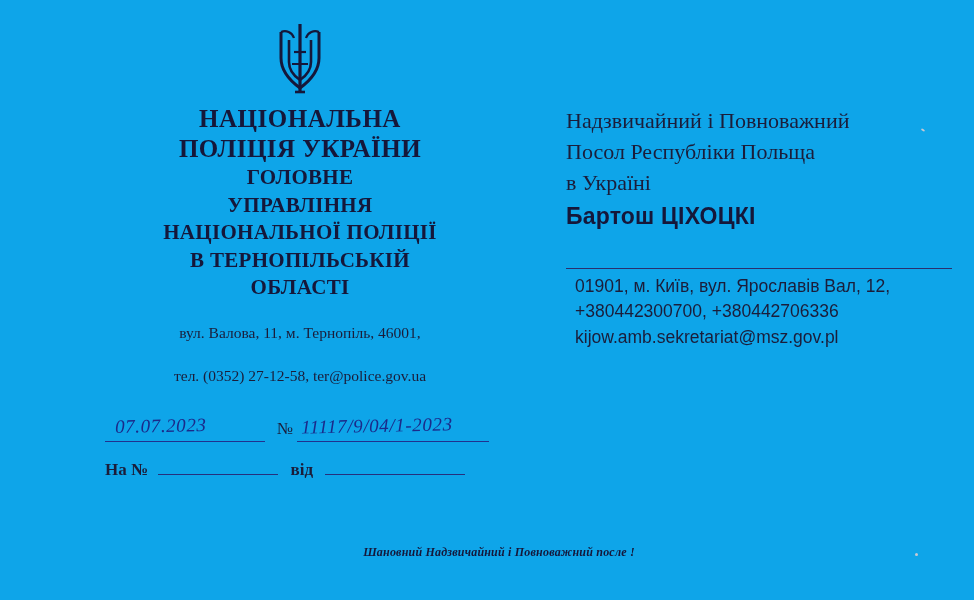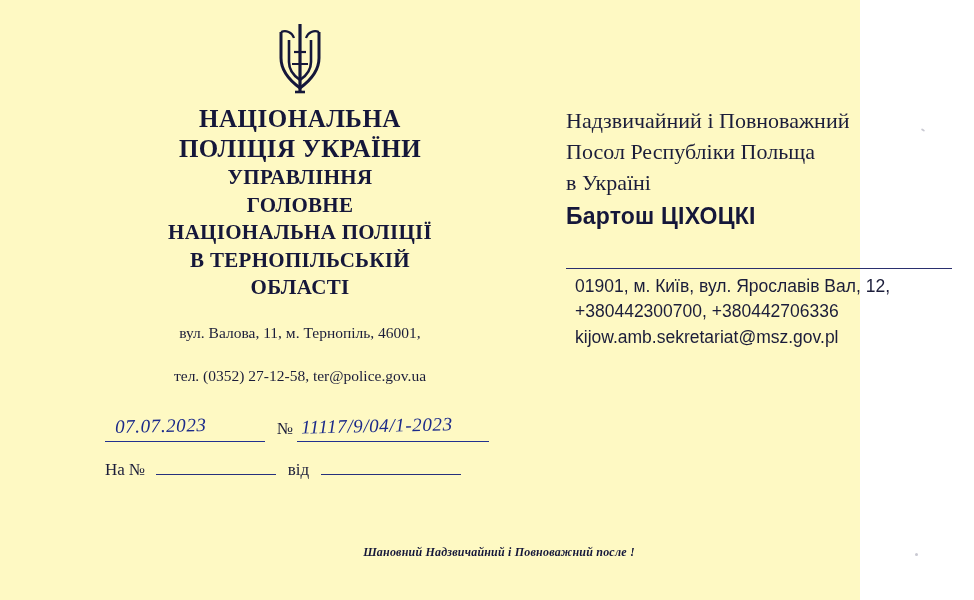--- a/index.html
+++ b/index.html
@@ -11,23 +11,23 @@
     width: 974px;
     height: 600px;
     overflow: hidden;
     font-family: "Liberation Serif", serif;
     color: #1a1a2e;
     position: relative;
   }
 
   .page {
     position: relative;
-    width: 860px;
+    width: 974px;
     height: 600px;
-    background: #fef9c3;
+    background: #0ea5e9;
   }
 
   
   .letterhead {
     position: absolute;
     left: 100px;
     top: 18px;
     width: 400px;
     text-align: center;
   }
@@ -123,21 +123,21 @@
 
   
   .ref-row {
     position: absolute;
     left: 105px;
     top: 458px;
     width: 420px;
     font-size: 17px;
     color: #1b1d3a;
   }
-  .ref-row .lbl { display: inline-block; }
+  .ref-row .lbl { display: inline-block; font-weight: bold; }
   .ref-blank1 {
     display: inline-block;
     width: 120px;
     border-bottom: 1.3px solid #26307d;
     margin: 0 8px 0 6px;
     height: 16px;
   }
   .ref-blank2 {
     display: inline-block;
     width: 140px;
@@ -231,23 +231,23 @@
         <path d="M11 14 C16 12 22 14 24 20" stroke-width="2.2"></path>
         <path d="M49 14 C44 12 38 14 36 20" stroke-width="2.2"></path>
         <path d="M24 34 L36 34" stroke-width="2.2"></path>
         <path d="M22 46 L38 46" stroke-width="2"></path>
         <path d="M25 74 L35 74" stroke-width="2.6"></path>
       </g>
     </svg>
 
     <div class="org-line1">НАЦІОНАЛЬНА</div>
     <div class="org-line1">ПОЛІЦІЯ УКРАЇНИ</div>
+    <div class="org-line2">ГОЛОВНЕ</div>
     <div class="org-line2">УПРАВЛІННЯ</div>
-    <div class="org-line2">ГОЛОВНЕ</div>
-    <div class="org-line2">НАЦІОНАЛЬНА ПОЛІЦІЇ</div>
+    <div class="org-line2">НАЦІОНАЛЬНОЇ ПОЛІЦІЇ</div>
     <div class="org-line2">В ТЕРНОПІЛЬСЬКІЙ</div>
     <div class="org-line2">ОБЛАСТІ</div>
 
     <div class="addr">вул. Валова, 11, м. Тернопіль, 46001,</div>
     <div class="addr">тел. (0352) 27-12-58, ter@police.gov.ua</div>
   </div>
 
   <div class="reg-row">
     <span class="hand reg-date">07.07.2023</span>
     <div class="reg-date-rule"></div>

